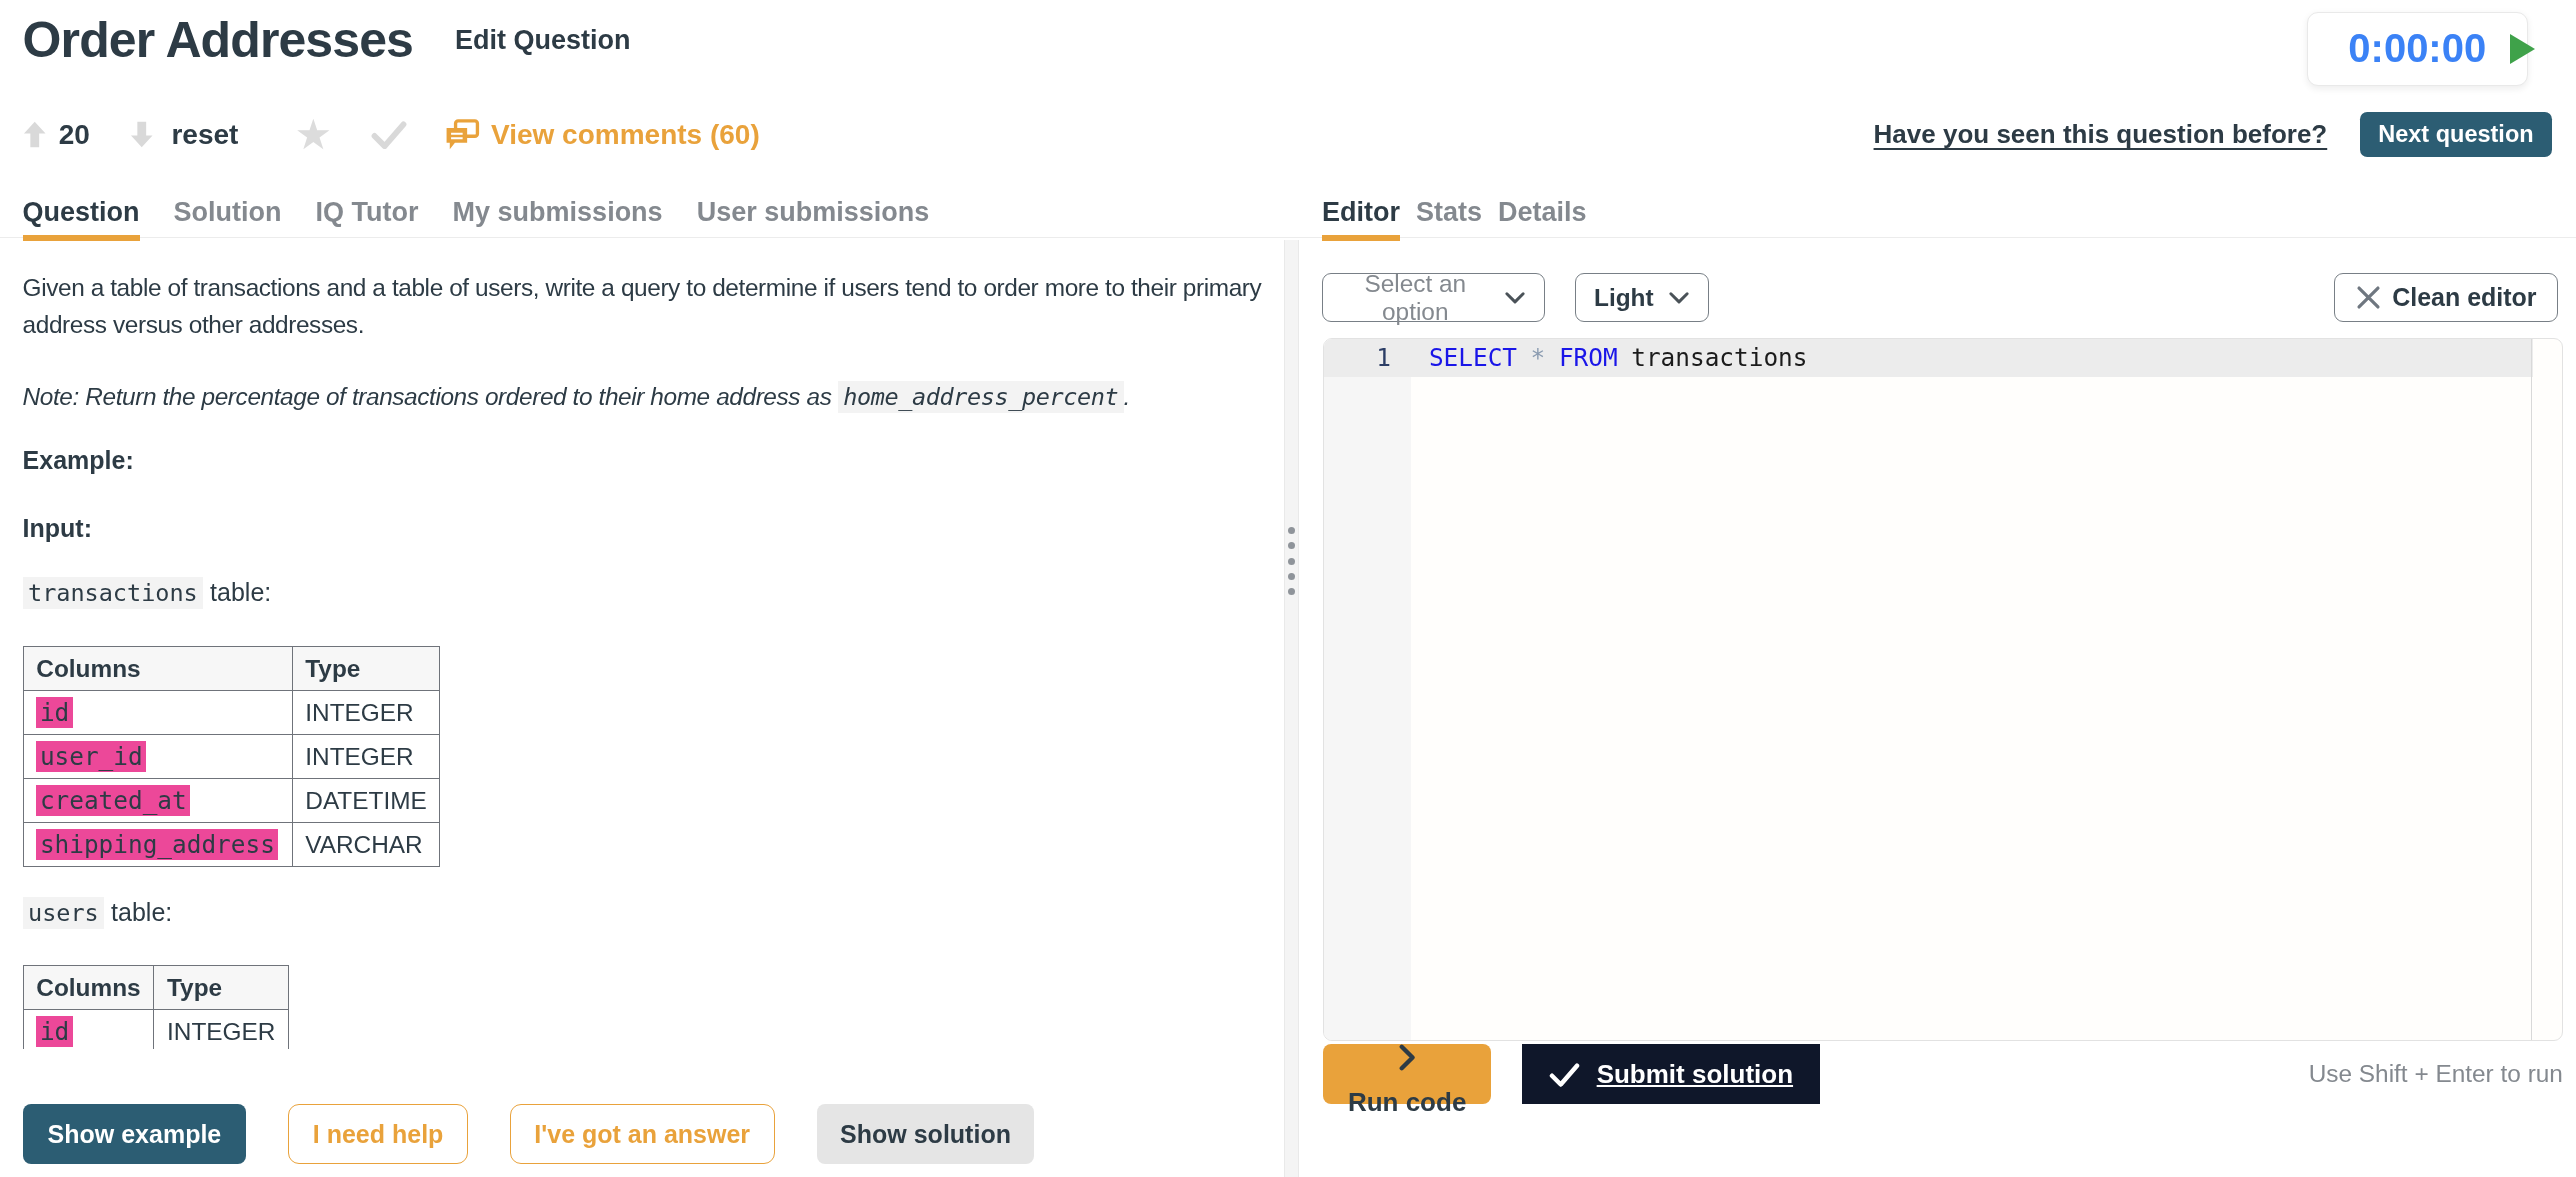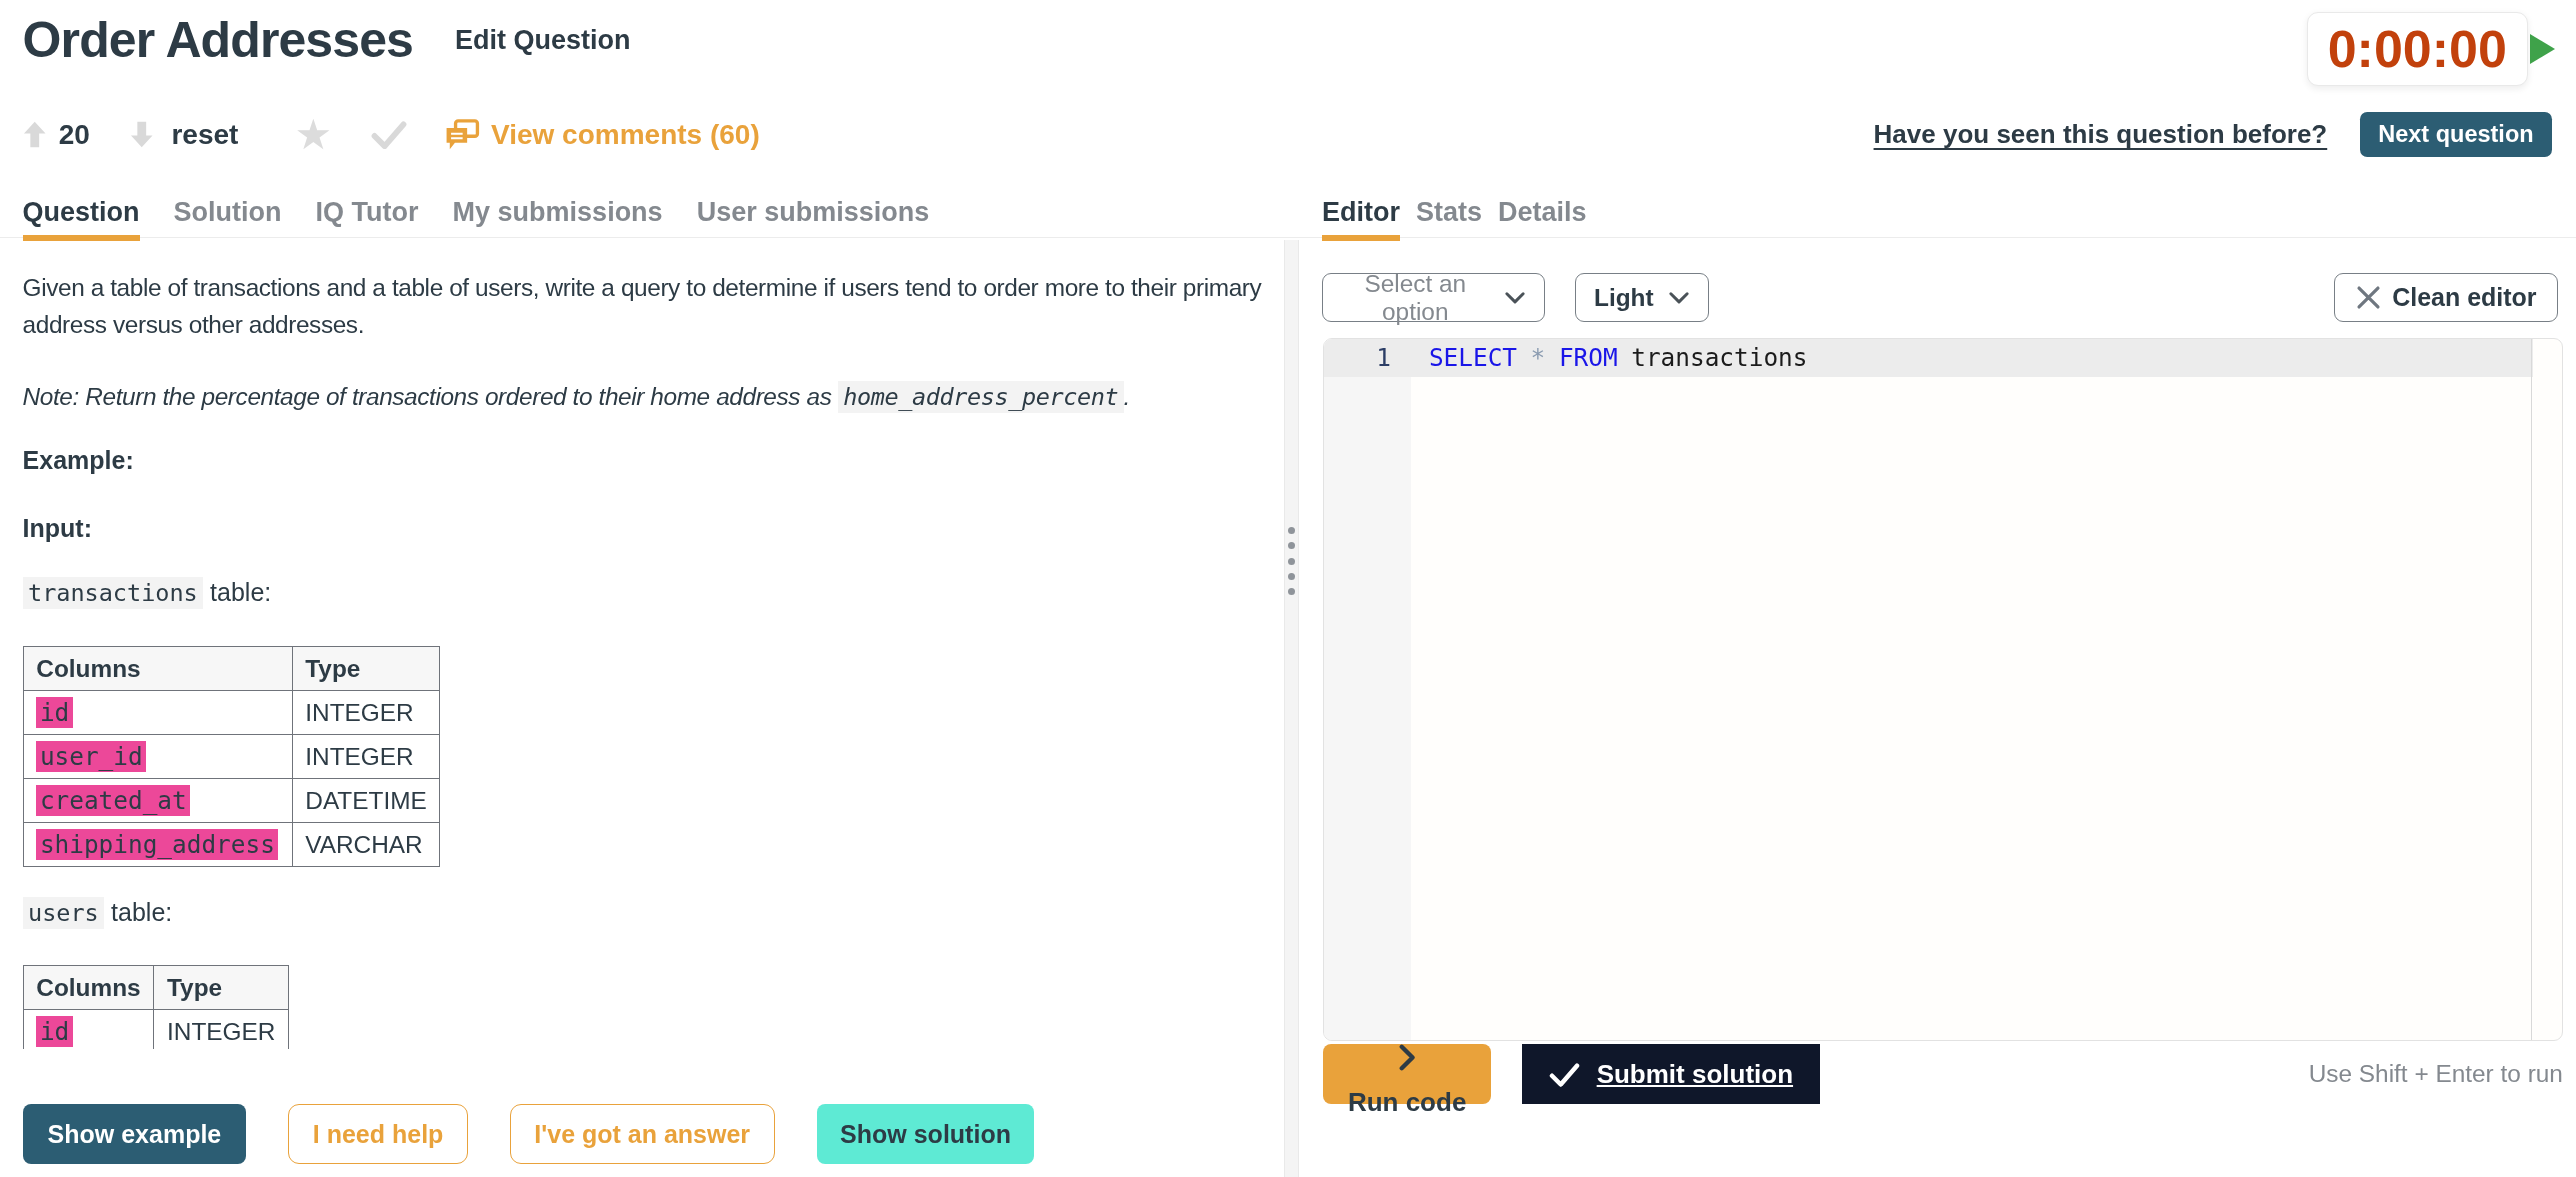--- a/index.html
+++ b/index.html
@@ -8,21 +8,21 @@
   .app { position: relative; width: 2576px; height: 1178px; background: #fff; }
 
   
   .title-row { position: absolute; left: 22.6px; top: 11px; display: flex; align-items: center; gap: 42px; }
   .page-title { font-size: 50px; font-weight: 700; letter-spacing: -0.9px; color: #2d3b45; }
   .edit-link { font-size: 27px; font-weight: 600; color: #2d3b45; cursor: pointer; }
 
   .timer-card { position: absolute; right: 48px; top: 11.8px; width: 221px; height: 74px;
     background: #fff; border: 0.9px solid #e9e9e9; border-radius: 11px;
     box-shadow: 0 2.7px 7.2px rgba(0,0,0,0.07); display: flex; align-items: center; justify-content: center; gap: 23.5px; }
-  .timer-value { font-size: 52px; font-weight: 700; color: #c2410c; margin-left: 48px; }
+  .timer-value { font-size: 40px; font-weight: 700; color: #3b82f6; margin-left: 48px; }
   .play-icon { width: 0; height: 0; border-top: 15.4px solid transparent; border-bottom: 15.4px solid transparent;
     border-left: 25px solid #3fa24a; cursor: pointer; }
 
   .meta-row { position: absolute; left: 22.6px; top: 112px; height: 45px; display: flex; align-items: center; }
   .meta-row .gap-s { margin-right: 12.7px; } 
   .vote-num { font-size: 28px; font-weight: 600; margin-right: 40px; }
   .reset-label { font-size: 28px; font-weight: 600; margin-right: 56px; cursor: pointer; }
   .icon-btn { display: inline-flex; align-items: center; cursor: pointer; }
   .star-glyph { font-size: 42px; color: #dcdcdc; line-height: 1; margin-right: 38px; }
   .comments-link { font-size: 28px; font-weight: 600; color: #e9a23b; margin-left: 11px; cursor: pointer; }
@@ -59,21 +59,21 @@
   .tbl-transactions { position: absolute; left: 22.6px; top: 406px; }
   .tbl-transactions .c1 { width: 269px; } .tbl-transactions .c2 { width: 128px; }
   .tbl-users-wrap { position: absolute; left: 22.6px; top: 725px; height: 84px; overflow: hidden; }
   .tbl-users .c1 { width: 119px; } .tbl-users .c2 { width: 125px; }
 
   .left-actions { position: absolute; left: 22.6px; top: 1104px; display: flex; gap: 42px; }
   .btn { font-family: inherit; font-size: 25px; font-weight: 700; height: 60px; display: inline-flex;
     align-items: center; justify-content: center; cursor: pointer; }
   .btn-teal { background: #2c5d73; color: #fff; border: none; border-radius: 8.1px; padding: 0 25px; }
   .btn-outline { background: #fff; color: #e9a23b; border: 1.8px solid #e9a23b; border-radius: 11px; padding: 0 23.5px; }
-  .btn-orange { background: #5eead4; color: #2d3b45; border: none; border-radius: 8.1px; padding: 0 23.5px; }
+  .btn-orange { background: #e5e5e5; color: #2d3b45; border: none; border-radius: 8.1px; padding: 0 23.5px; }
 
   
   .divider { position: absolute; left: 1284px; top: 240px; width: 14.5px; height: 938px;
     background: #f4f4f4; border-left: 0.9px solid #e9e9e9; border-right: 0.9px solid #e9e9e9;
     display: flex; flex-direction: column; align-items: center; justify-content: flex-start; cursor: col-resize; }
   .divider .dots { margin-top: 287px; display: flex; flex-direction: column; gap: 8.1px; }
   .divider .dot { width: 7.2px; height: 7.2px; border-radius: 50%; background: #8f949a; }
 
   
   .right-panel { position: absolute; left: 1322px; top: 240px; width: 1241px; height: 938px; }

